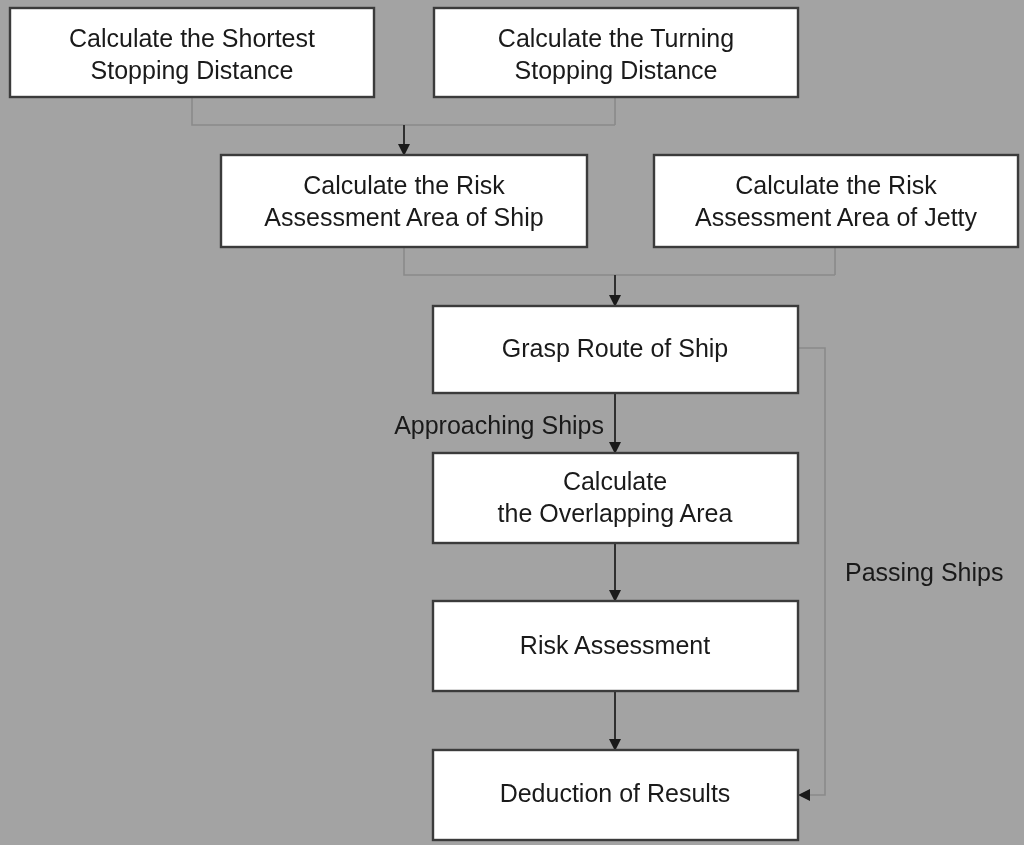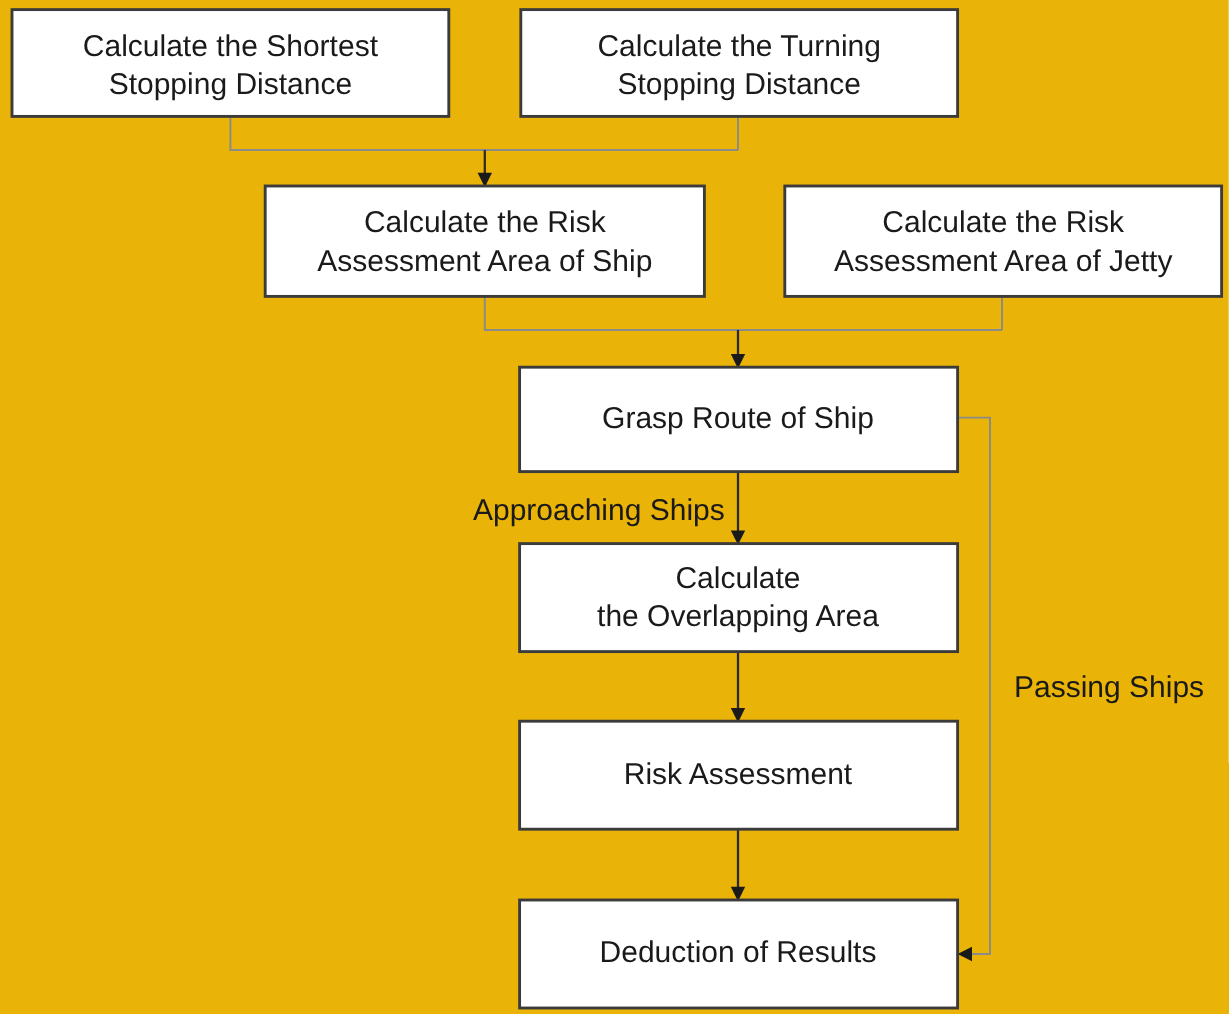--- a/index.html
+++ b/index.html
@@ -8,21 +8,21 @@
     padding: 0;
     background: #ffffff;
   }
   body {
     font-family: "Liberation Sans", sans-serif;
   }
   #chart-root {
     position: relative;
     width: 1024px;
     height: 845px;
-    background: #eab308;
+    background: #a3a3a3;
     overflow: hidden;
   }
   #flow-svg {
     position: absolute;
     left: 0;
     top: 0;
     width: 1024px;
     height: 845px;
   }
   .node-box {

